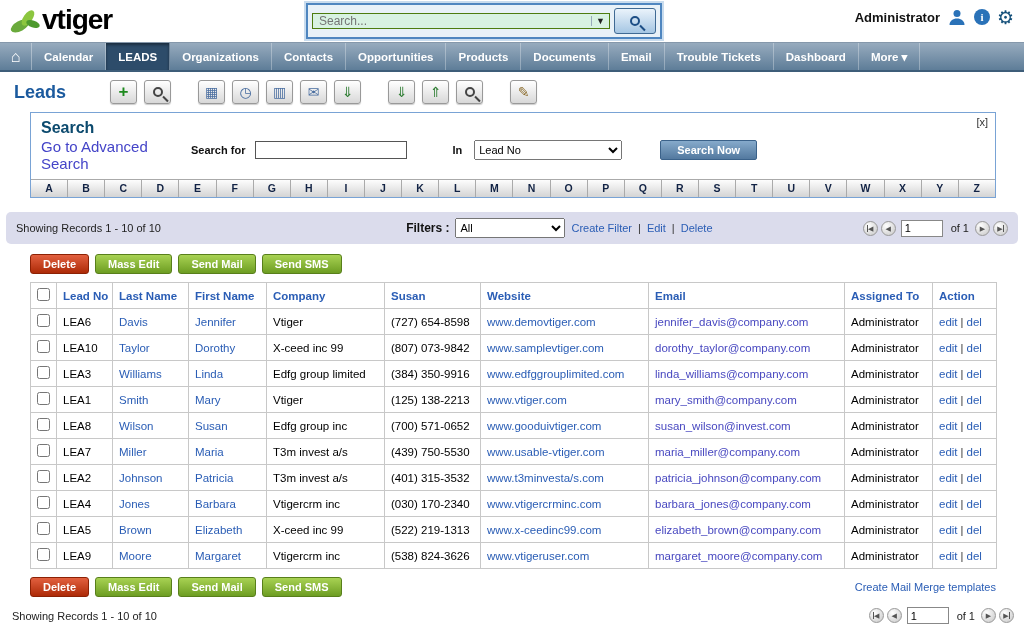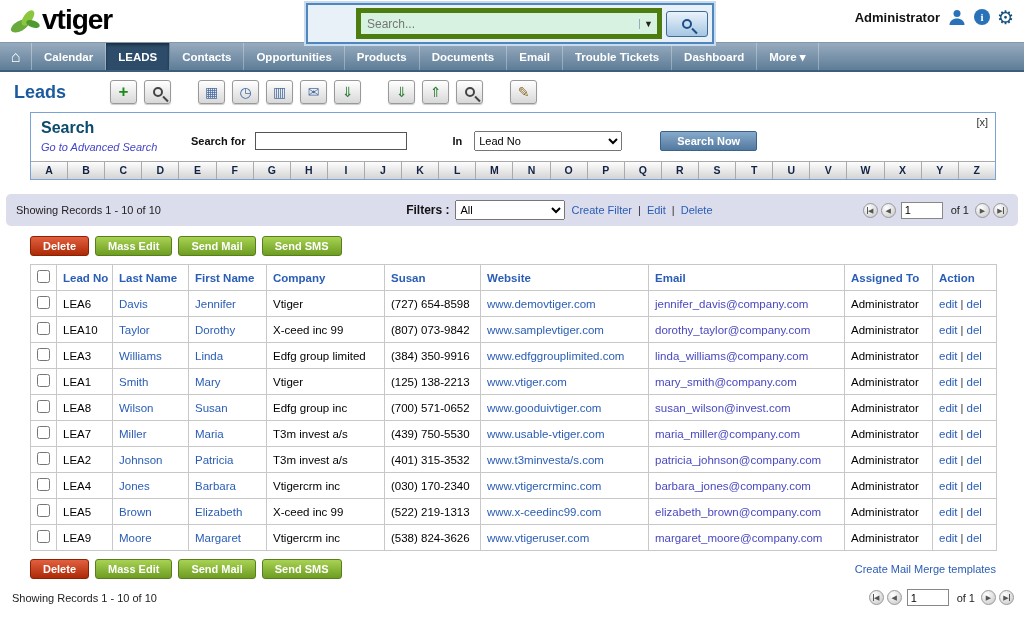--- a/index.html
+++ b/index.html
@@ -6,21 +6,21 @@
   html,body { width:1024px; height:640px; overflow:hidden; }
   body { font-family:"Liberation Sans", sans-serif; background:#fff; }
   a { text-decoration:none; cursor:pointer; }
 
   
   .header { height:42px; position:relative; background:#fff; }
   .logo { position:absolute; left:8px; top:3px; display:flex; align-items:center; }
   .logo-text { font-size:28px; font-weight:bold; color:#000; letter-spacing:-1px; line-height:34px; }
   .gsearch { position:absolute; left:306px; top:3px; display:flex; align-items:center; gap:4px;
              padding:3px 4px; border:2px solid #4f86c0; background:#e8f1f8; box-shadow:0 0 0 2px #c9dcee; }
-  .gsearch-box { display:flex; align-items:center; background:#d8f2e2; border:5px solid #4d7c0f; height:31px;margin-left:44px; }
+  .gsearch-box { display:flex; align-items:center; background:#d8f2e2; border:1px solid #4d7c0f; height:16px; }
   .gsearch-input { width:278px; border:none; background:transparent; font-size:12px; padding:0 6px; font-family:inherit; outline:none; }
   .gs-caret { width:18px; text-align:center; font-size:9px; color:#222; border-left:1px solid #9ab; cursor:pointer; }
   .gs-btn { width:42px; height:26px; border:1px solid #3f6a94; border-radius:3px;
             background:linear-gradient(#eaf3fb,#a5c6e3); display:flex; align-items:center; justify-content:center; cursor:pointer; }
   .mag { position:relative; width:10px; height:10px; border:2px solid #444; border-radius:50%; display:inline-block; }
   .mag::after { content:""; position:absolute; width:7px; height:2px; background:#444; left:7px; top:9px; transform:rotate(45deg); }
   .mag-blue { border-color:#1d4e85; } .mag-blue::after { background:#1d4e85; }
   .user-area { position:absolute; right:10px; top:7px; display:flex; align-items:center; gap:7px; }
   .user-name { font-weight:bold; font-size:13px; color:#111; }
   .info-icon { width:16px; height:16px; border-radius:50%; background:#2a72b8; color:#fff; font-size:11px; font-weight:bold;
@@ -47,21 +47,21 @@
                background:linear-gradient(#fff,#d8d8d8); box-shadow:0 1px 1px rgba(0,0,0,.2);
                display:flex; align-items:center; justify-content:center; font-size:14px; cursor:pointer; }
   .tool-icon.gap { margin-left:20px; }
 
   
   .search-panel { margin:2px 28px 0 30px; border:1px solid #79a3d5; position:relative; background:#fff; }
   .sp-close { position:absolute; top:3px; right:7px; font-size:11px; color:#333; }
   .sp-top { display:flex; padding:6px 10px; }
   .sp-title-block { width:150px; }
   .sp-title { font-size:16px; font-weight:bold; color:#0c4a6e; }
-  .sp-adv { font-size:11px; color:#4444c8; display:inline-block; margin-top:1px;font-style:italic; }
+  .sp-adv { font-size:15px; color:#4444c8; display:inline-block; margin-top:1px; }
   .sp-form { display:flex; align-items:center; margin-top:8px; }
   .sp-label { font-size:11px; font-weight:bold; color:#111; }
   .sp-input { width:152px; height:18px; border:1px solid #555; margin-left:10px; font-size:11px; padding:0 3px; font-family:inherit; }
   .sp-label.in { margin-left:45px; }
   .sp-select { width:148px; height:20px; margin-left:12px; font-size:11px; font-family:inherit; }
   .search-now { margin-left:38px; height:20px; padding:0 16px; background:linear-gradient(#86aacb,#53799f);
                 border:1px solid #3b628a; border-radius:2px; color:#fff; font-size:11px; font-weight:bold;
                 cursor:pointer; font-family:inherit; }
   .alpha-row { display:flex; border-top:1px solid #aaa; }
   .alpha { flex:1; text-align:center; font-size:10.5px; font-weight:bold; color:#112244; padding:2px 0 3px;
@@ -144,20 +144,21 @@
     <span class="info-icon">i</span>
     <span class="gear-icon">⚙</span>
   </div>
 </div>
 
 <div class="nav">
   <div class="home-tab">⌂</div>
   <div class="tabs">
       <div class="tab">Calendar</div>
       <div class="tab active">LEADS</div>
+      <div class="tab">Organizations</div>
       <div class="tab">Contacts</div>
       <div class="tab">Opportunities</div>
       <div class="tab">Products</div>
       <div class="tab">Documents</div>
       <div class="tab">Email</div>
       <div class="tab">Trouble Tickets</div>
       <div class="tab">Dashboard</div>
       <div class="tab">More ▾</div>
     </div>
 </div>

